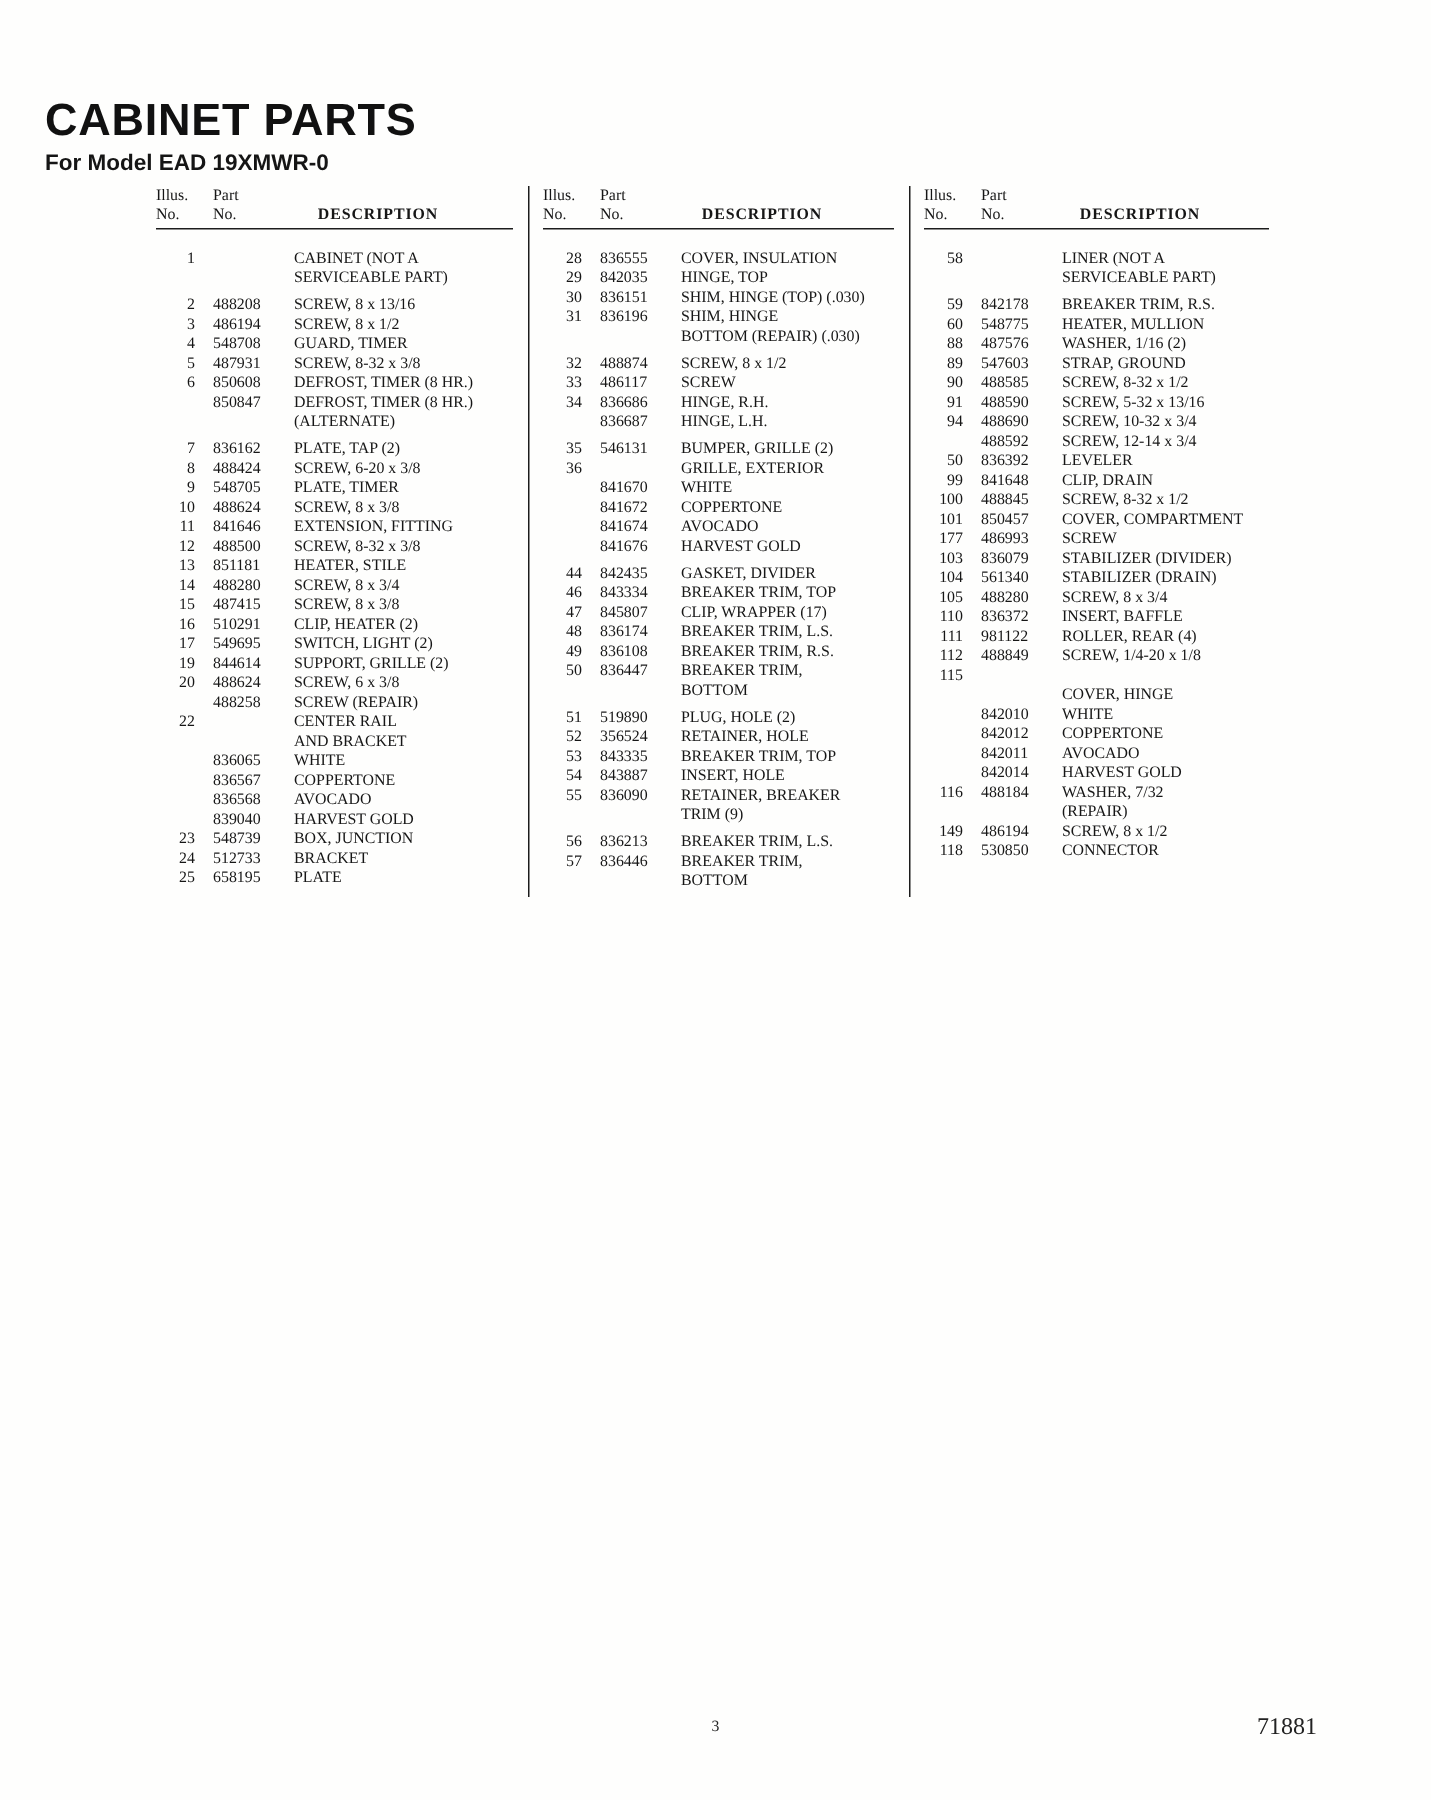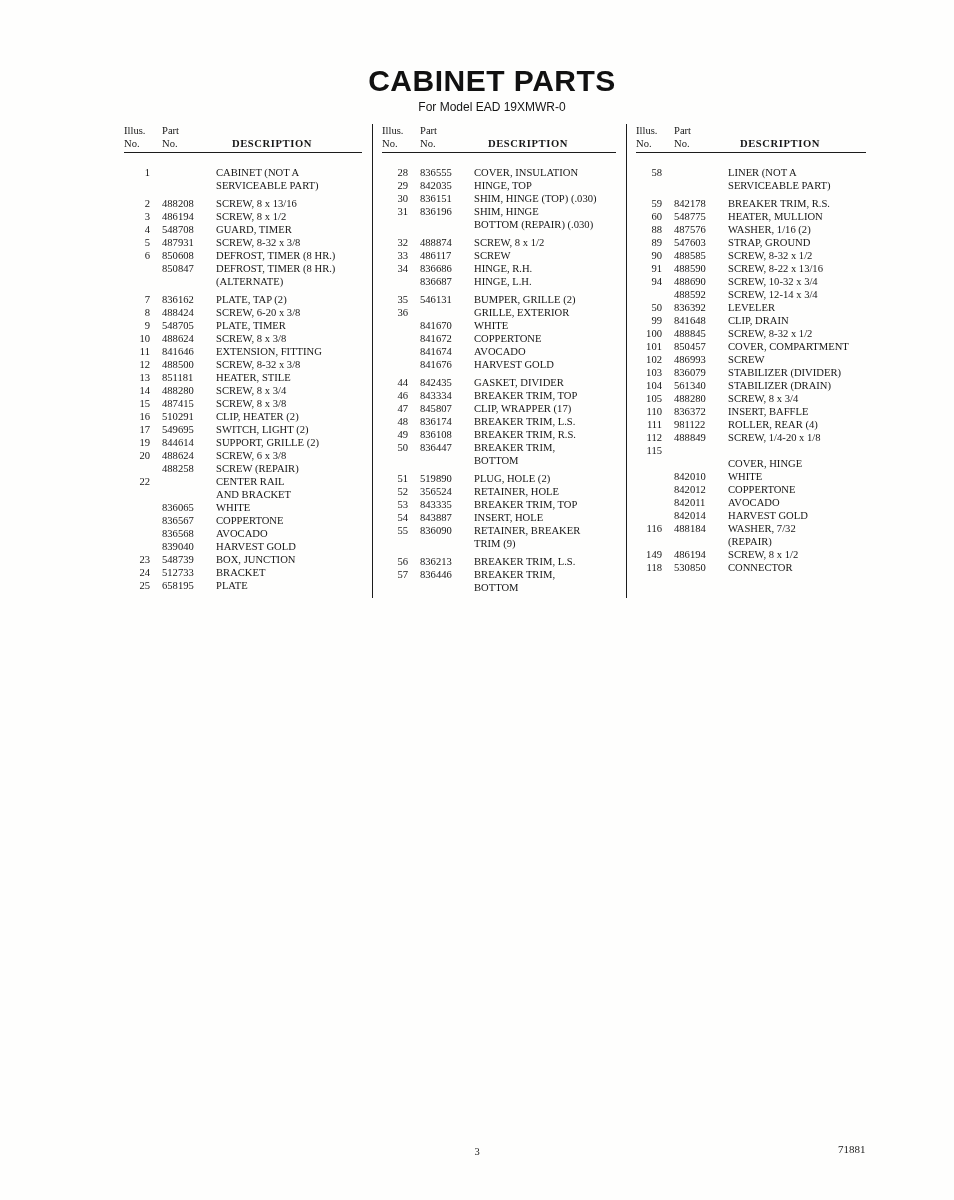--- a/index.html
+++ b/index.html
@@ -11,37 +11,37 @@
     -webkit-font-smoothing:antialiased;
   }
   .page {
     position:relative;
     width:954px; height:1200px;
     background:#fefefd;
     overflow:hidden;
   }
   .title-block {
     position:absolute; top:64px; left:0; width:954px;
-    text-align:center;
+    text-align:left;
   }
   .doc-title {
     font-family:"Liberation Sans", sans-serif;
     font-size:30px; font-weight:800;
     letter-spacing:0.5px;
     margin:0 0 2px 30px;
     color:#111;
   }
   .doc-subtitle {
     font-family:"Liberation Sans", sans-serif;
-    font-size:12px; font-weight:400;
+    font-size:15px; font-weight:700;
     margin:0 0 0 30px;
     color:#151515;
   }
   .columns {
-    position:absolute; top:124px; left:124px;
+    position:absolute; top:124px; left:104px;
     display:flex; align-items:center;
   }
   .col { min-height:474px; box-sizing:border-box; }
   .col-1 { width:248px; padding-right:10px; }
   .col-2 { width:254px; border-left:1px solid #1c1c1c; padding-left:9px; padding-right:10px; }
   .col-3 { width:240px; border-left:1px solid #1c1c1c; padding-left:9px; }
   .col-header {
     border-bottom:1px solid #1c1c1c;
     padding-bottom:2px;
     margin-bottom:13px;
@@ -57,21 +57,21 @@
   .c-desc  { flex:1; margin-left:8px; overflow:visible; }
   .hrow .c-illus { text-align:left; }
   .desc-label { text-align:center; padding-right:34px; letter-spacing:0.6px;font-weight:bold; }
   .prow.gap { margin-top:5px; }
   .footer-page {
     position:absolute; top:1146px; left:0; width:954px;
     text-align:center; font-size:10.5px; color:#222;
   }
   .footer-doc {
     position:absolute; top:1143px; left:838px;
-    font-size:11px; color:#222;
+    font-size:16px; color:#222;
   }
 </style>
 </head>
 <body>
 
 <div class="page">
 
   <div class="title-block">
     <h1 class="doc-title">CABINET PARTS</h1>
     <h2 class="doc-subtitle">For Model EAD 19XMWR-0</h2>
@@ -465,21 +465,21 @@
           <span class="c-desc">STRAP, GROUND</span>
         </div>
         <div class="prow">
           <span class="c-illus">90</span>
           <span class="c-part">488585</span>
           <span class="c-desc">SCREW, 8-32 x 1/2</span>
         </div>
         <div class="prow">
           <span class="c-illus">91</span>
           <span class="c-part">488590</span>
-          <span class="c-desc">SCREW, 8-22 x 13/16</span>
+          <span class="c-desc">SCREW, 5-32 x 13/16</span>
         </div>
         <div class="prow">
           <span class="c-illus">94</span>
           <span class="c-part">488690</span>
           <span class="c-desc">SCREW, 10-32 x 3/4</span>
         </div>
         <div class="prow">
           <span class="c-illus"></span>
           <span class="c-part">488592</span>
           <span class="c-desc">SCREW, 12-14 x 3/4</span>
@@ -498,21 +498,21 @@
           <span class="c-illus">100</span>
           <span class="c-part">488845</span>
           <span class="c-desc">SCREW, 8-32 x 1/2</span>
         </div>
         <div class="prow">
           <span class="c-illus">101</span>
           <span class="c-part">850457</span>
           <span class="c-desc">COVER, COMPARTMENT</span>
         </div>
         <div class="prow">
-          <span class="c-illus">102</span>
+          <span class="c-illus">177</span>
           <span class="c-part">486993</span>
           <span class="c-desc">SCREW</span>
         </div>
         <div class="prow">
           <span class="c-illus">103</span>
           <span class="c-part">836079</span>
           <span class="c-desc">STABILIZER (DIVIDER)</span>
         </div>
         <div class="prow">
           <span class="c-illus">104</span>

